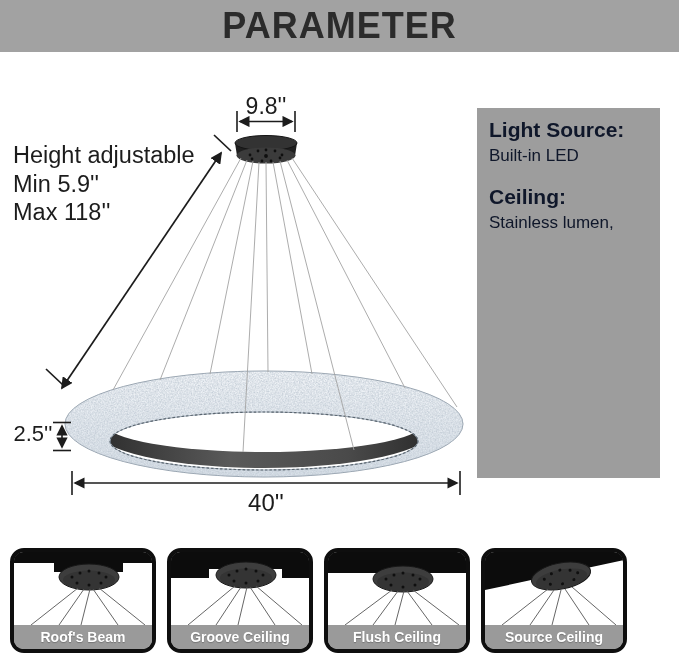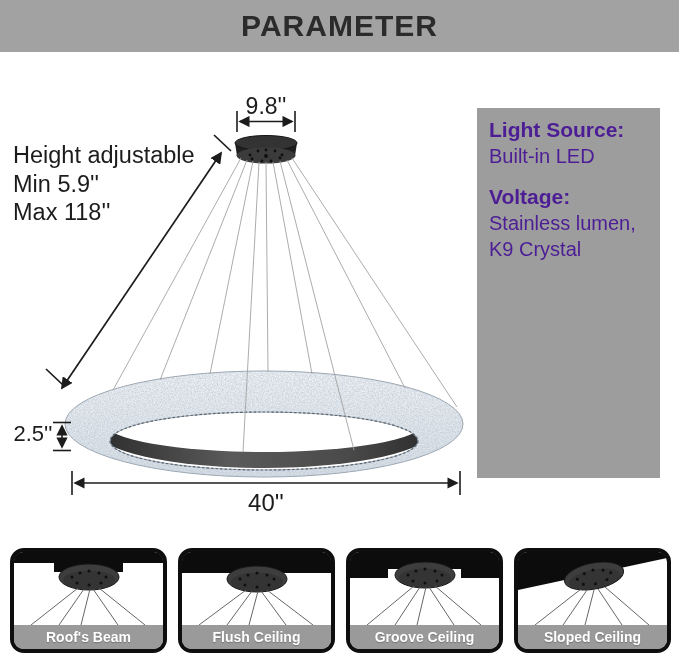--- a/index.html
+++ b/index.html
@@ -6,36 +6,36 @@
   .page{
     position:relative;width:679px;height:657px;background:#ffffff;overflow:hidden;
     font-family:"Liberation Sans", sans-serif;
   }
   
   .banner{
     position:absolute;left:0;top:0;width:679px;height:52px;background:#a2a2a2;
     display:flex;align-items:center;justify-content:center;
   }
   .banner-title{
-    font-size:30px;font-weight:bold;color:#2b2b2b;letter-spacing:1px;
+    font-size:36px;font-weight:bold;color:#2b2b2b;letter-spacing:1px;
   }
   
   .diagram-svg{position:absolute;left:0;top:52px;width:679px;height:496px;}
   
   .specs-panel{
     position:absolute;left:477px;top:108px;width:183px;height:370px;background:#9d9d9d;
-    box-sizing:border-box;padding:9px 12px;color:#4c1d95;
+    box-sizing:border-box;padding:9px 12px;color:#0f172a;
   }
   .spec-item{margin-bottom:15px;}
   .spec-label{font-size:21px;font-weight:bold;line-height:26px;}
-  .spec-value{font-size:20px;line-height:26px;}
+  .spec-value{font-size:17px;line-height:26px;}
   
   .cards{position:absolute;left:10px;top:548px;width:662px;height:105px;display:flex;gap:11px;}
   .card{
-    position:relative;width:157px;height:105px;box-sizing:border-box;
+    position:relative;width:146px;height:105px;box-sizing:border-box;
     border:4px solid #0e0e0e;border-radius:14px;background:#ffffff;
   }
   .card-inner{position:absolute;inset:0;border-radius:9px;overflow:hidden;}
   .card-svg{position:absolute;left:0;top:0;width:149px;height:97px;}
   .card-bar{
     position:absolute;left:0;right:0;bottom:0;height:24px;background:#9a9a9a;
     color:#ffffff;font-size:14px;font-weight:bold;line-height:24px;text-align:center;
     text-shadow:0 1px 1px rgba(0,0,0,0.25);
   }
 </style>
@@ -143,23 +143,22 @@
     </g>
     <text x="266" y="511" text-anchor="middle" font-size="24" fill="#1c1c1c">40''</text>
   </svg>
 
   <div class="specs-panel">
     <div class="spec-item">
       <div class="spec-label">Light Source:</div>
       <div class="spec-value">Built-in LED</div>
     </div>
     <div class="spec-item">
-      <div class="spec-label">Voltage:</div>
+      <div class="spec-label">Ceiling:</div>
       <div class="spec-value">Stainless lumen,</div>
-      <div class="spec-value">K9 Crystal</div>
     </div>
     <div class="spec-item">
     </div>
     <div class="spec-item">
     </div>
   </div>
 
   <div class="cards">
 
     <div class="card">
@@ -189,20 +188,51 @@
             <line x1="85" y1="36" x2="131" y2="73"></line>
           </g>
         </svg>
         <div class="card-bar">Roof's Beam</div>
       </div>
     </div>
 
     <div class="card">
       <div class="card-inner">
         <svg class="card-svg" viewBox="0 0 149 97">
+          <rect x="0" y="0" width="149" height="26" fill="#0c0c0c"></rect>
+          <rect x="38" y="17" width="73" height="9" fill="#ffffff"></rect>
+          <g>
+            <ellipse cx="75" cy="23" rx="30" ry="13" fill="#3d3d3d" stroke="#181818" stroke-width="1"></ellipse>
+            <ellipse cx="75" cy="26" rx="26" ry="9.5" fill="#343434"></ellipse>
+            <g fill="#0f0f0f">
+              <circle cx="58" cy="23" r="1.5"></circle>
+                <circle cx="66" cy="19" r="1.5"></circle>
+                <circle cx="75" cy="17" r="1.5"></circle>
+              <circle cx="85" cy="19" r="1.5"></circle>
+                <circle cx="92" cy="23" r="1.5"></circle>
+                <circle cx="63" cy="29" r="1.5"></circle>
+              <circle cx="75" cy="31" r="1.5"></circle>
+                <circle cx="87" cy="29" r="1.5"></circle>
+            </g>
+          </g>
+          <g stroke="#555555" stroke-width="0.9">
+            <line x1="64" y1="34" x2="17" y2="73"></line>
+            <line x1="70" y1="35" x2="45" y2="73"></line>
+            <line x1="76" y1="35" x2="67" y2="73"></line>
+            <line x1="79" y1="35" x2="104" y2="73"></line>
+            <line x1="85" y1="34" x2="131" y2="73"></line>
+          </g>
+        </svg>
+        <div class="card-bar">Groove Ceiling</div>
+      </div>
+    </div>
+
+    <div class="card">
+      <div class="card-inner">
+        <svg class="card-svg" viewBox="0 0 149 97">
           <rect x="0" y="0" width="149" height="21" fill="#0c0c0c"></rect>
           <g>
             <ellipse cx="75" cy="27" rx="30" ry="13" fill="#3d3d3d" stroke="#181818" stroke-width="1"></ellipse>
             <ellipse cx="75" cy="30" rx="26" ry="9.5" fill="#343434"></ellipse>
             <g fill="#0f0f0f">
               <circle cx="58" cy="27" r="1.5"></circle>
                 <circle cx="66" cy="23" r="1.5"></circle>
                 <circle cx="75" cy="21" r="1.5"></circle>
               <circle cx="85" cy="23" r="1.5"></circle>
                 <circle cx="92" cy="27" r="1.5"></circle>
@@ -219,51 +249,20 @@
             <line x1="85" y1="38" x2="131" y2="73"></line>
           </g>
         </svg>
         <div class="card-bar">Flush Ceiling</div>
       </div>
     </div>
 
     <div class="card">
       <div class="card-inner">
         <svg class="card-svg" viewBox="0 0 149 97">
-          <rect x="0" y="0" width="149" height="26" fill="#0c0c0c"></rect>
-          <rect x="38" y="17" width="73" height="9" fill="#ffffff"></rect>
-          <g>
-            <ellipse cx="75" cy="23" rx="30" ry="13" fill="#3d3d3d" stroke="#181818" stroke-width="1"></ellipse>
-            <ellipse cx="75" cy="26" rx="26" ry="9.5" fill="#343434"></ellipse>
-            <g fill="#0f0f0f">
-              <circle cx="58" cy="23" r="1.5"></circle>
-                <circle cx="66" cy="19" r="1.5"></circle>
-                <circle cx="75" cy="17" r="1.5"></circle>
-              <circle cx="85" cy="19" r="1.5"></circle>
-                <circle cx="92" cy="23" r="1.5"></circle>
-                <circle cx="63" cy="29" r="1.5"></circle>
-              <circle cx="75" cy="31" r="1.5"></circle>
-                <circle cx="87" cy="29" r="1.5"></circle>
-            </g>
-          </g>
-          <g stroke="#555555" stroke-width="0.9">
-            <line x1="64" y1="34" x2="17" y2="73"></line>
-            <line x1="70" y1="35" x2="45" y2="73"></line>
-            <line x1="76" y1="35" x2="67" y2="73"></line>
-            <line x1="79" y1="35" x2="104" y2="73"></line>
-            <line x1="85" y1="34" x2="131" y2="73"></line>
-          </g>
-        </svg>
-        <div class="card-bar">Groove Ceiling</div>
-      </div>
-    </div>
-
-    <div class="card">
-      <div class="card-inner">
-        <svg class="card-svg" viewBox="0 0 149 97">
           <polygon points="0,0 149,0 149,6 0,38" fill="#0c0c0c"></polygon>
           <g transform="rotate(-11 76 24)">
             <ellipse cx="76" cy="24" rx="30" ry="13" fill="#3d3d3d" stroke="#181818" stroke-width="1"></ellipse>
             <ellipse cx="76" cy="27" rx="26" ry="9.5" fill="#343434"></ellipse>
             <g fill="#0f0f0f">
               <circle cx="59" cy="24" r="1.5"></circle>
                 <circle cx="67" cy="20" r="1.5"></circle>
                 <circle cx="76" cy="18" r="1.5"></circle>
               <circle cx="86" cy="20" r="1.5"></circle>
                 <circle cx="93" cy="24" r="1.5"></circle>
@@ -273,18 +272,18 @@
             </g>
           </g>
           <g stroke="#555555" stroke-width="0.9">
             <line x1="63" y1="37" x2="17" y2="73"></line>
             <line x1="69" y1="38" x2="45" y2="73"></line>
             <line x1="76" y1="38" x2="67" y2="73"></line>
             <line x1="80" y1="37" x2="104" y2="73"></line>
             <line x1="87" y1="35" x2="131" y2="73"></line>
           </g>
         </svg>
-        <div class="card-bar">Sloped Ceiling</div>
+        <div class="card-bar">Source Ceiling</div>
       </div>
     </div>
 
   </div>
 </div>
 
 </body></html>

